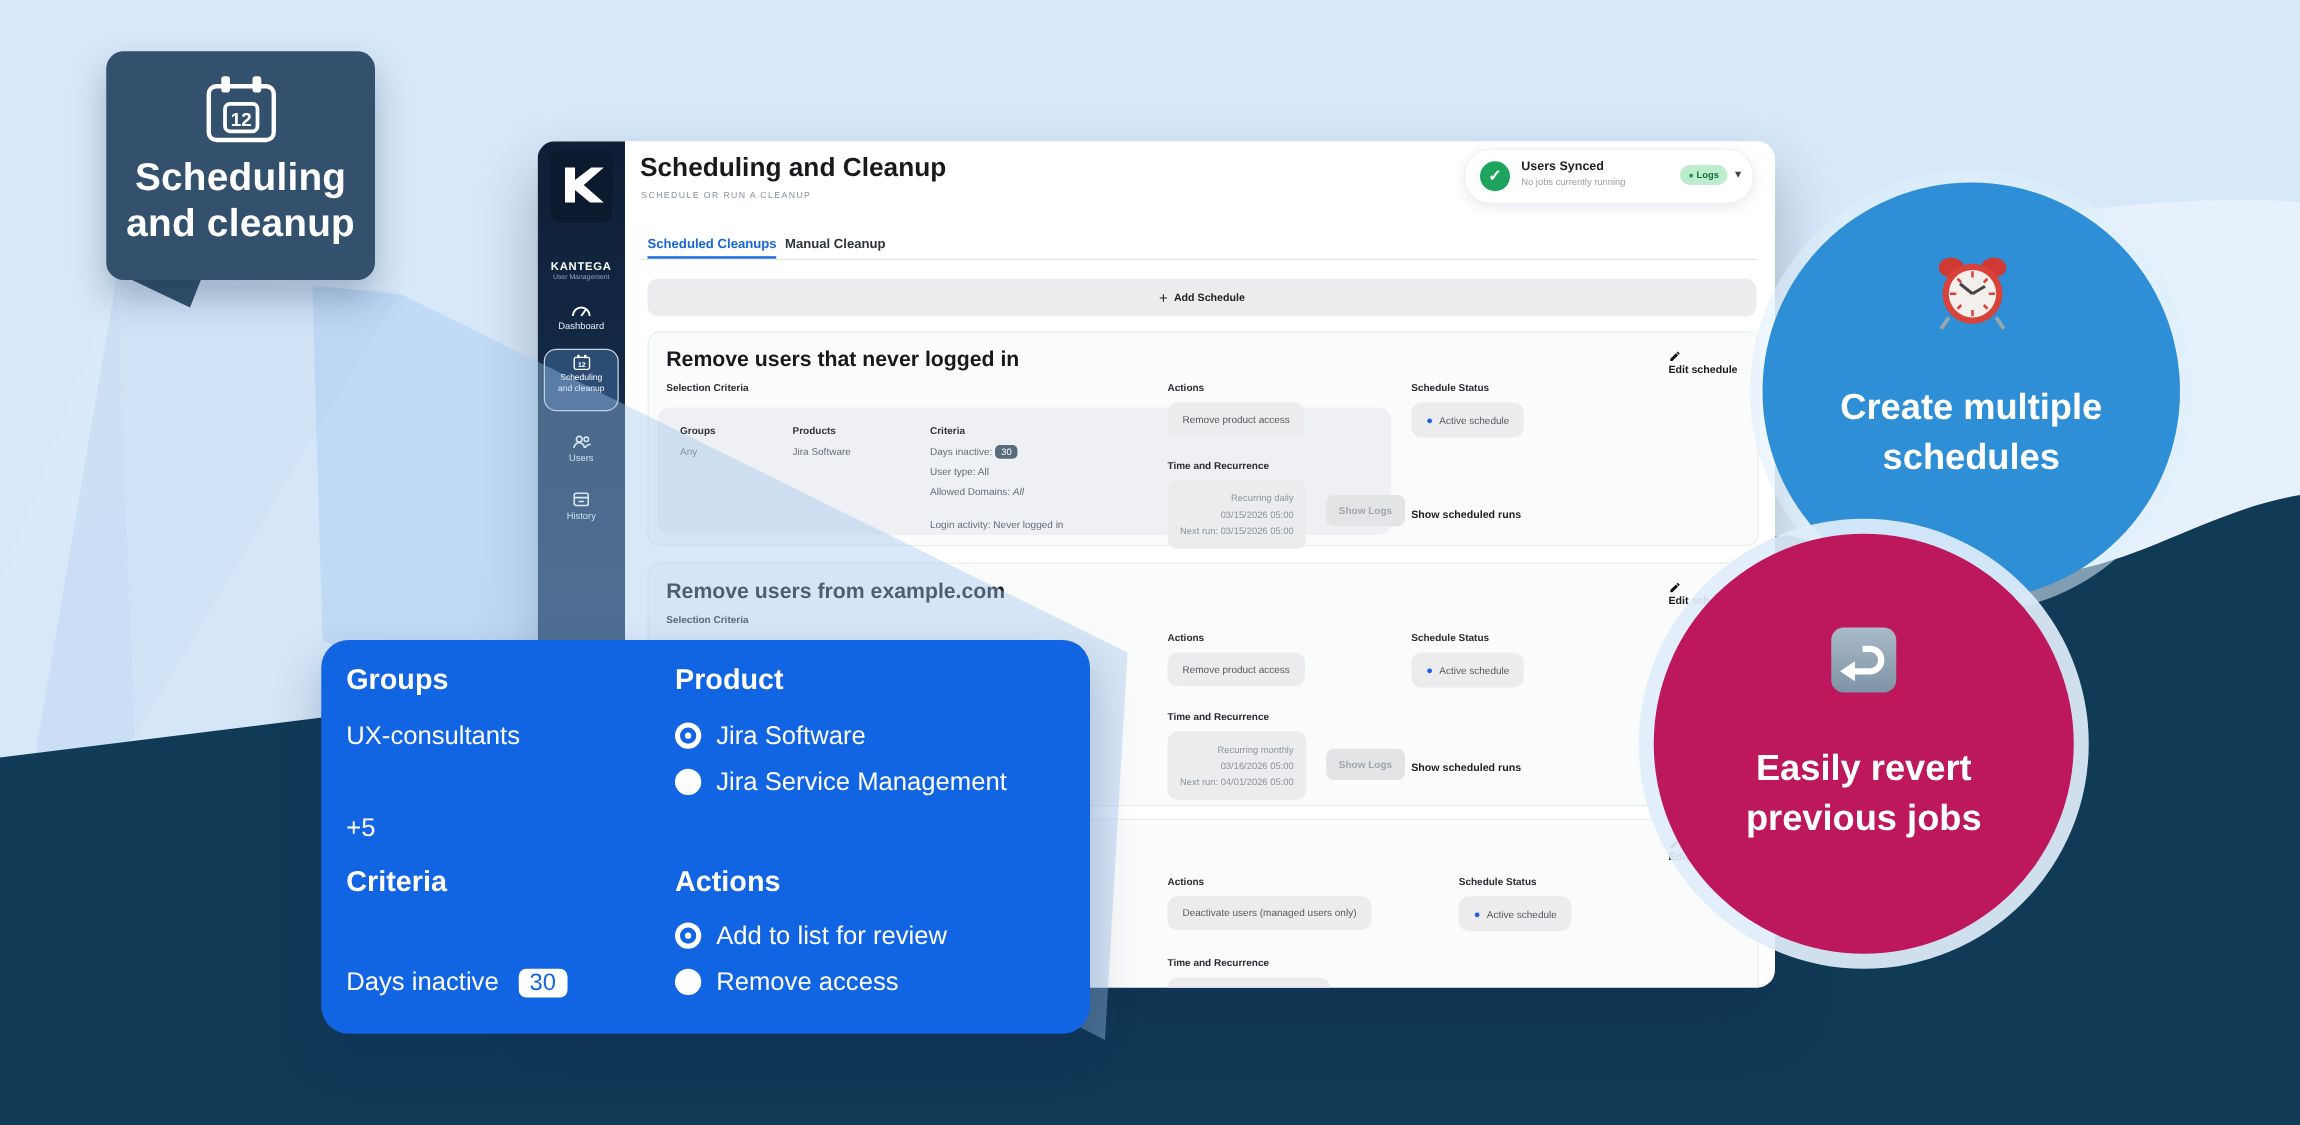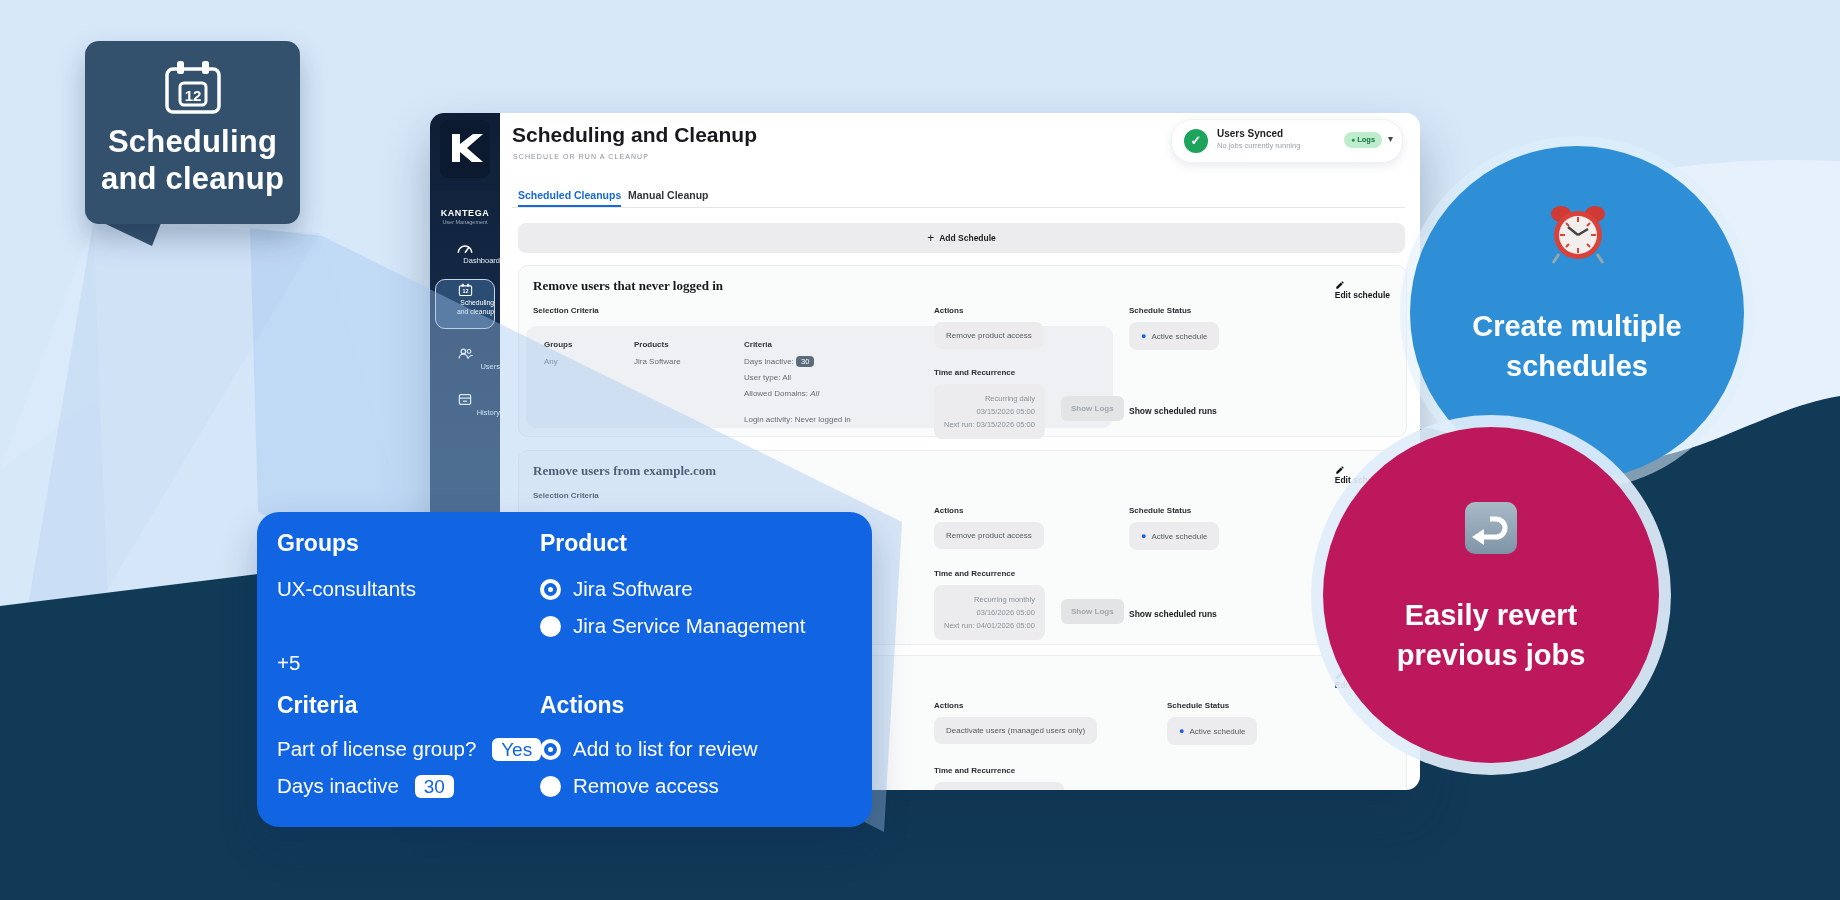--- a/index.html
+++ b/index.html
@@ -15,21 +15,21 @@
   .badge-tail{left:70px;top:200px;z-index:8;}
 
   
   .app{left:430px;top:113px;width:990px;height:677px;background:#ffffff;border-radius:14px;
        box-shadow:0 24px 48px rgba(15,40,70,.30);z-index:2;overflow:hidden;}
   .sidebar{left:0;top:0;width:70px;height:677px;background:linear-gradient(180deg,#0f1e36 0%,#16304f 45%,#1d416a 100%);color:#fff;}
   .logo-box{left:10px;top:7px;width:50px;height:58px;background:#0c1a30;border-radius:8px;}
   .brand{left:0;top:95px;width:70px;text-align:center;font-size:9px;font-weight:bold;letter-spacing:.6px;}
   .brand-sub{left:0;top:106px;width:70px;text-align:center;font-size:5.5px;color:#93a6bc;}
   .nav-item{width:70px;text-align:center;color:#e8eef5;}
-  .nav-label{font-size:7.5px;margin-top:2px;text-align:right;}
+  .nav-label{font-size:7.5px;margin-top:2px;}
   .nav-active{left:5px;top:166px;width:58px;height:48px;background:#2b4d74;border:1.5px solid #c9d5e3;
               border-radius:10px;text-align:center;color:#fff;}
   .nav-active .nav-label{font-size:6.8px;line-height:8.5px;margin-top:2px;}
 
   .app-title{left:82px;top:10px;font-size:21px;font-weight:bold;color:#17191c;}
   .app-subtitle{left:83px;top:40px;font-size:7px;letter-spacing:1.1px;color:#8a929b;}
 
   .status-card{left:741px;top:6px;width:230px;height:42px;background:#fff;border-radius:21px;
                box-shadow:0 3px 10px rgba(30,50,80,.10);border:1px solid #f0f1f3;}
   .check-circle{left:12px;top:9px;width:24px;height:24px;border-radius:50%;background:#1ea35c;color:#fff;
@@ -43,21 +43,21 @@
 
   .tab{top:76px;font-size:10.5px;font-weight:bold;color:#30343a;}
   .tab.active{color:#1668db;border-bottom:2px solid #1668db;padding-bottom:4px;}
   .tabs-divider{left:82px;top:94px;width:893px;height:1px;background:#e4e5e7;}
 
   .add-bar{left:88px;top:110px;width:887px;height:30px;background:#ececee;border-radius:8px;
            text-align:center;line-height:30px;font-size:8.5px;font-weight:bold;color:#222;}
   .add-plus{font-size:12px;font-weight:normal;vertical-align:-1px;margin-right:5px;}
 
   .sched-card{left:88px;width:887px;background:#fafbfb;border:1px solid #ededef;border-radius:10px;}
-  .card-title{left:14px;top:12px;font-size:13px;font-weight:bold;color:#17191c;font-family:Liberation Serif, serif;}
+  .card-title{left:14px;top:12px;font-size:17px;font-weight:bold;color:#17191c;}
   .mini-label{font-size:8px;font-weight:bold;color:#2a2d31;}
   .panel{left:7px;top:60px;width:587px;height:102px;background:#eef0f3;border-radius:10px;}
   .pcol-label{font-size:8px;font-weight:bold;color:#33373c;}
   .pcol-val{font-size:8px;color:#666d76;margin-top:6px;line-height:14px;}
   .days-badge{background:#5a6b7c;color:#fff;border-radius:4px;padding:1px 5px;font-size:7.5px;}
   .chip{background:#ececee;border-radius:8px;font-size:8px;color:#55595f;padding:9px 12px;display:inline-block;}
   .status-chip .dot{color:#1d5fe8;font-size:9px;margin-right:5px;}
   .time-chip{background:#ececee;border-radius:8px;font-size:7.5px;color:#8b939c;line-height:13px;padding:8px 10px;display:inline-block;text-align:right;}
   .logs-btn{background:#e3e4e6;border-radius:6px;color:#a0a7af;font-size:8px;font-weight:bold;padding:8px 10px;display:inline-block;}
   .show-runs{font-size:8.5px;font-weight:bold;color:#1b1d20;}
@@ -283,24 +283,20 @@
 
     <div class="abs ov-h" style="left:283px;top:18px;">Product</div>
     <div class="abs ov-item" style="left:283px;top:58px;">
       <span class="radio sel"></span><span>Jira Software</span>
     </div>
     <div class="abs ov-item" style="left:283px;top:95px;">
       <span class="radio"></span><span>Jira Service Management</span>
     </div>
 
     <div class="abs ov-h" style="left:20px;top:180px;">Criteria</div>
-    <div class="abs ov-item" style="left:20px;top:218px;">
-      <span>Part of license group?</span>
-      <span class="ov-chip" style="margin-left:10px;">Yes</span>
-    </div>
     <div class="abs ov-item" style="left:20px;top:255px;">
       <span>Days inactive</span>
       <span class="ov-chip" style="margin-left:10px;">30</span>
     </div>
 
     <div class="abs ov-h" style="left:283px;top:180px;">Actions</div>
     <div class="abs ov-item" style="left:283px;top:218px;">
       <span class="radio sel"></span><span>Add to list for review</span>
     </div>
     <div class="abs ov-item" style="left:283px;top:255px;">

